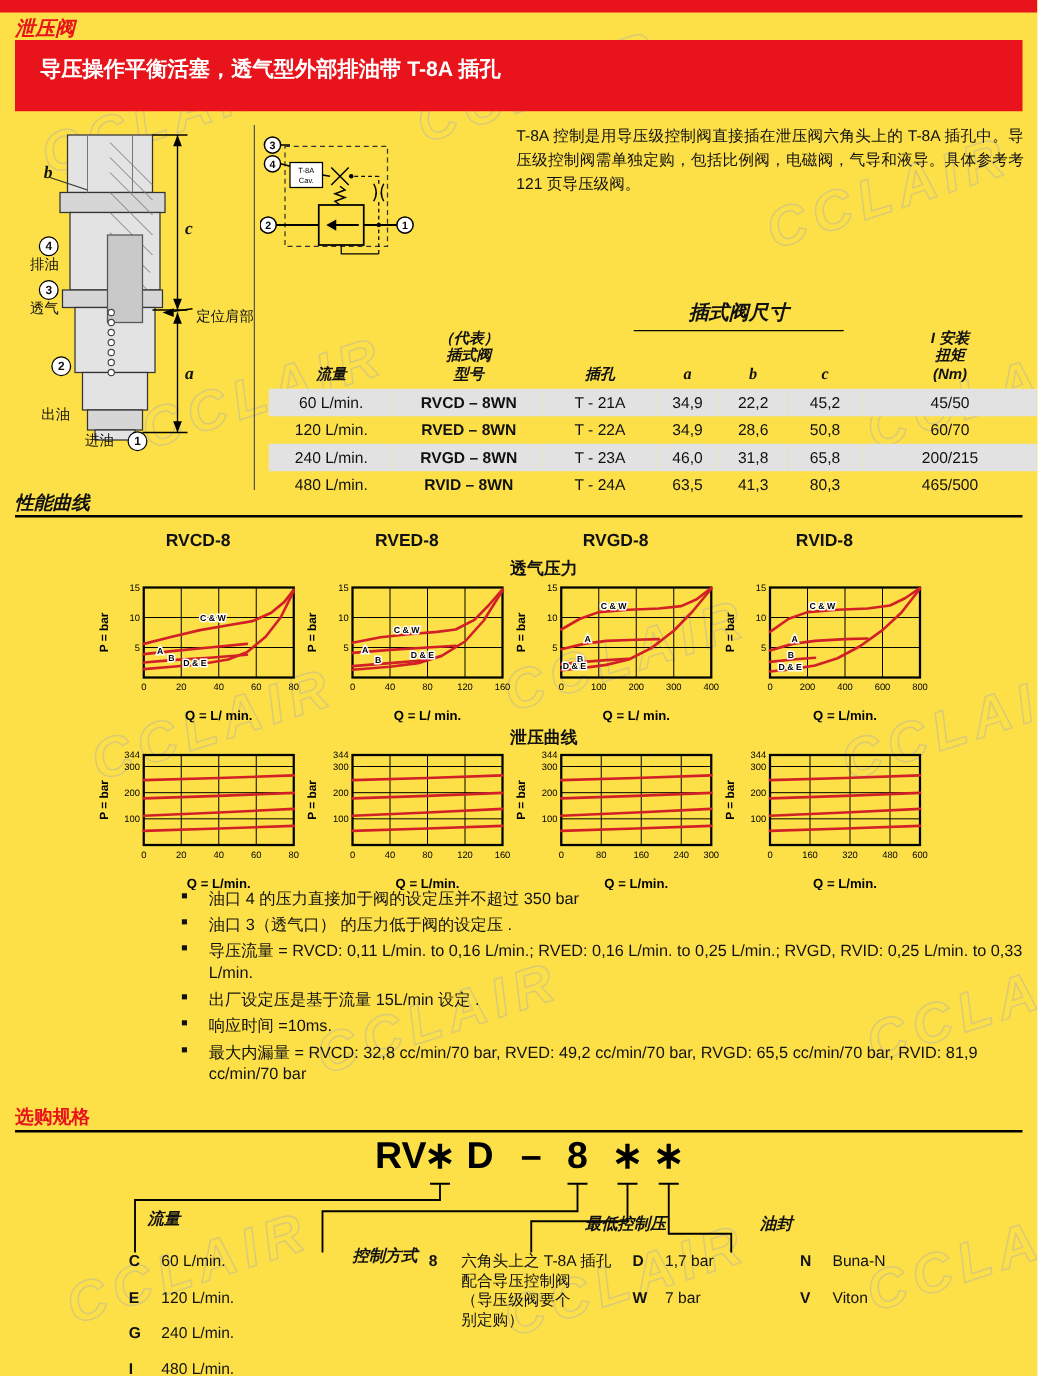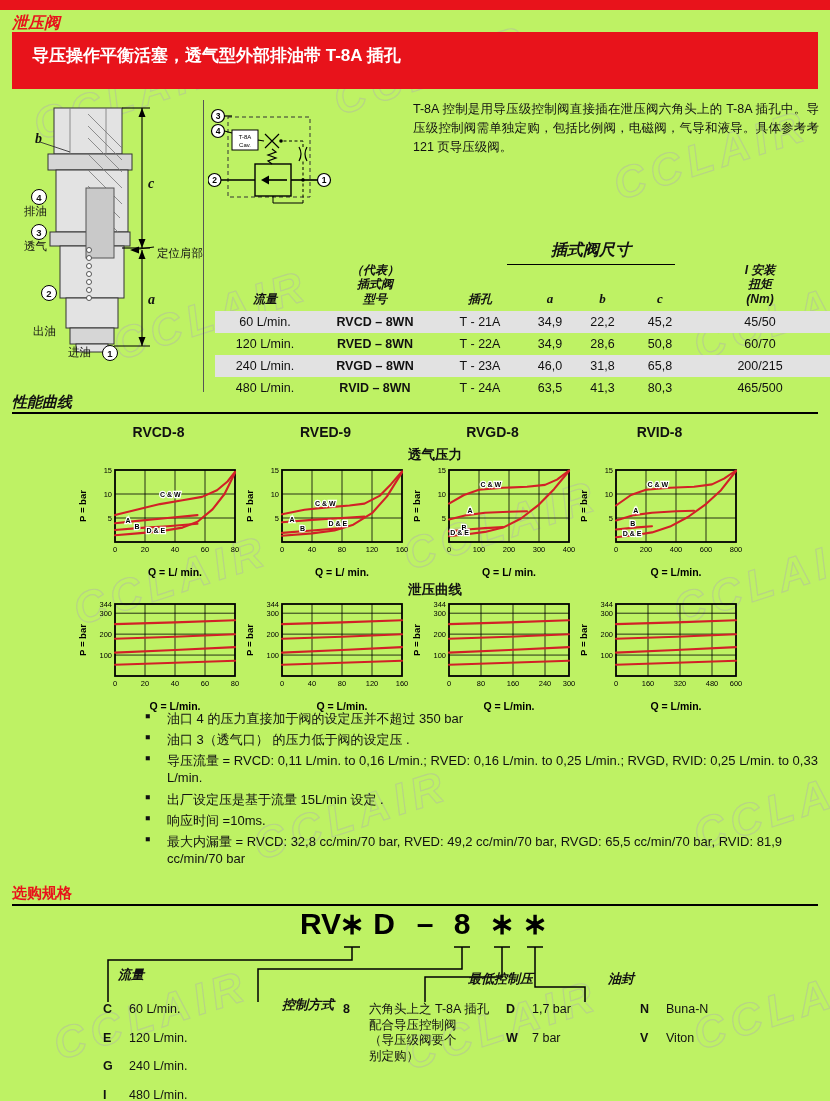--- a/index.html
+++ b/index.html
@@ -1,16 +1,16 @@
 <!DOCTYPE html>
 <html><head>
 <meta charset="utf-8">
 <style>
   html,body{margin:0;padding:0;background:#fff;}
-  .page{position:relative;width:830px;height:1101px;background:#bef264;overflow:hidden;
+  .page{position:relative;width:830px;height:1101px;background:#fde047;overflow:hidden;
         font-family:"Liberation Sans",sans-serif;color:#111;}
   .wm{position:absolute;font-size:44px;font-weight:bold;font-style:italic;letter-spacing:6px;
       color:transparent;-webkit-text-stroke:1.2px rgba(175,175,175,.45);
       transform:rotate(-18deg);pointer-events:none;z-index:0;white-space:nowrap;}
   .layer{position:absolute;z-index:1;}
   .topbar{left:0;top:0;width:830px;height:10px;}
   .doc-tag{left:12px;top:13px;font-size:16px;font-weight:bold;font-style:italic;}
   .banner{left:12px;top:32px;width:806px;height:57px;}
   .banner-text{position:absolute;left:20px;top:12px;color:#fff;font-weight:bold;font-size:17px;}
   .vrule{left:203px;top:100px;width:1px;height:292px;background:#555;}
@@ -238,21 +238,21 @@
             <td>465/500</td>
           </tr>
         </tbody>
     </table>
   </div>
 
   <div class="layer section-h">性能曲线</div>
   <div class="layer hr" style="top:412px;"></div>
   <div class="layer chart-titles">
     <div class="ct">RVCD-8</div>
-    <div class="ct">RVED-9</div>
+    <div class="ct">RVED-8</div>
     <div class="ct">RVGD-8</div>
     <div class="ct">RVID-8</div>
   </div>
   <div class="layer row-label" style="top:446px;">透气压力</div>
   <div class="layer chart-row" style="top:464px;">
     <div class="chart-slot"><svg width="167" height="114" viewBox="0 0 167 114">
           <line x1="70" y1="6" x2="70" y2="78" stroke="#000" stroke-width="0.8"></line>
           <line x1="100" y1="6" x2="100" y2="78" stroke="#000" stroke-width="0.8"></line>
           <line x1="130" y1="6" x2="130" y2="78" stroke="#000" stroke-width="0.8"></line>
           <line x1="40" y1="54" x2="160" y2="54" stroke="#000" stroke-width="0.8"></line>

